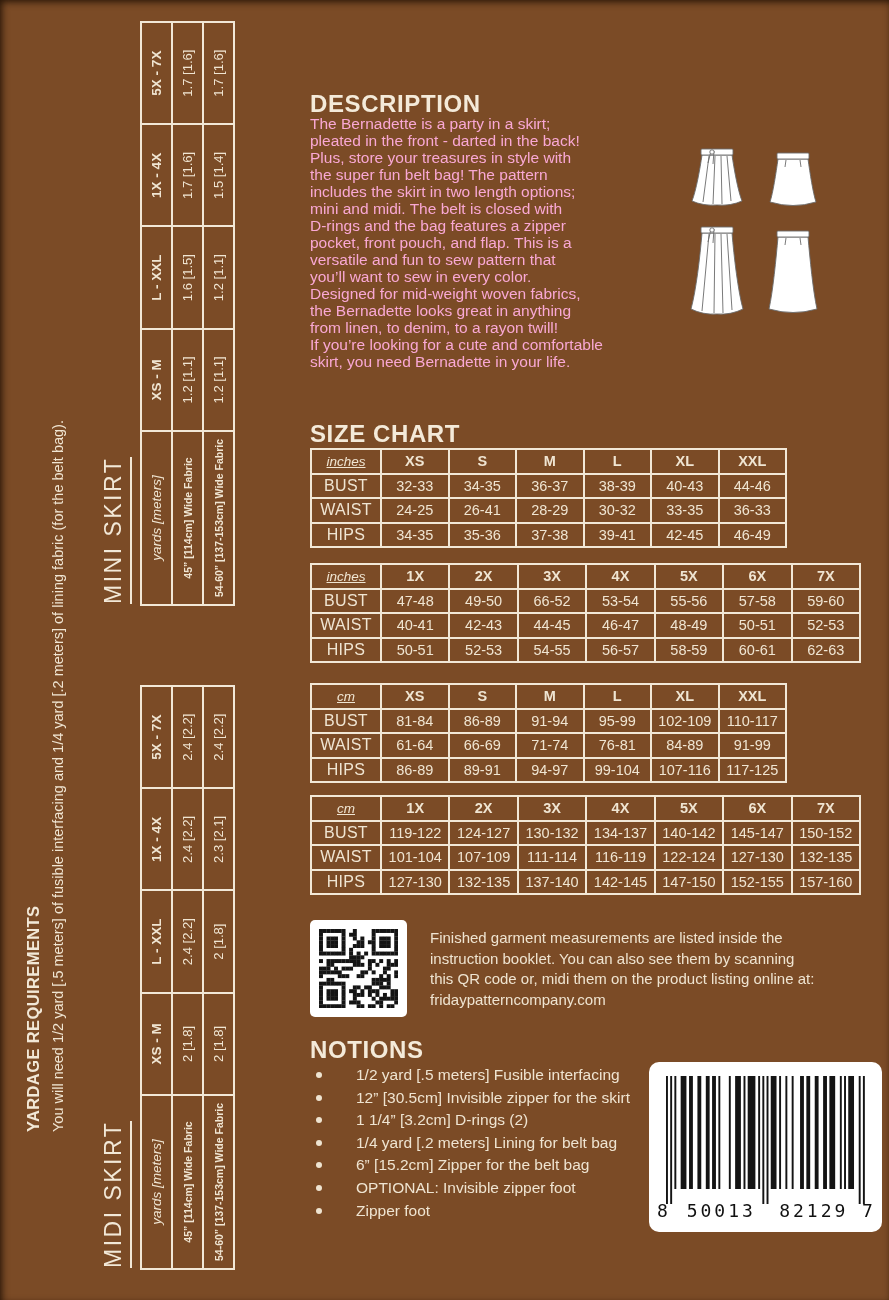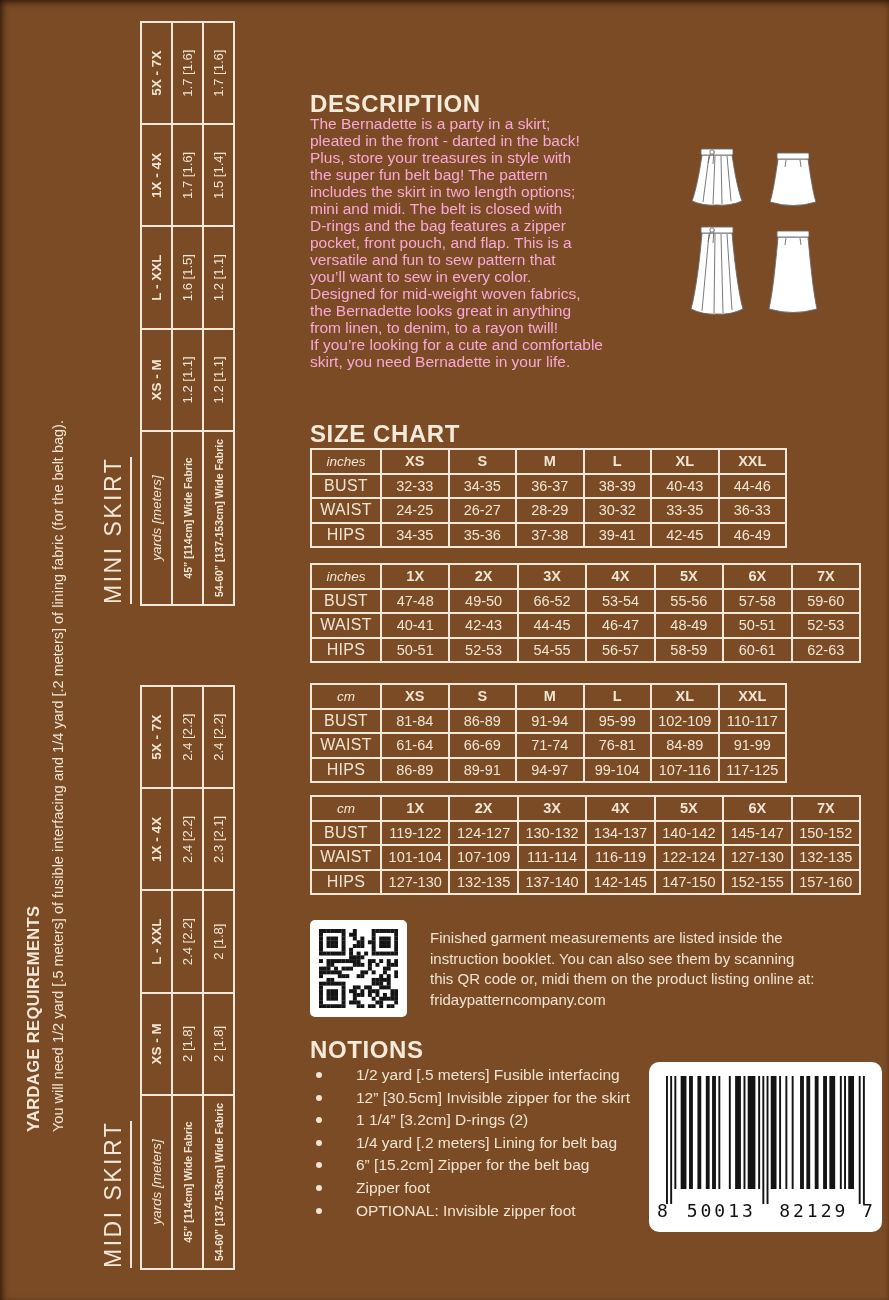--- a/index.html
+++ b/index.html
@@ -25,21 +25,21 @@
                border-bottom:2px solid #f2e8d7;padding-bottom:3px;margin:0 0 8px 2px;color:#f2e8d7;}
 
   
   table{border-collapse:collapse;table-layout:fixed;}
   th,td{border:2.5px solid #f2e8d7;text-align:center;vertical-align:middle;
         color:#f0e5d2;padding:0 2px;font-weight:normal;}
   .sizes{width:477px;}
   .sizes.wide{width:551px;}
   .sizes th,.sizes td{height:22.5px;font-size:14.5px;}
   .sizes thead th{font-weight:bold;font-size:14.5px;}
-  .sizes .corner{font-style:italic;font-weight:normal;font-size:13.5px;width:64px;}
+  .sizes .corner{font-style:italic;font-weight:normal;font-size:13.5px;width:64px;text-decoration:underline;}
   .sizes .rowlabel{font-weight:normal;font-size:16px;letter-spacing:.3px;margin-left:40px;}
   .ytable{width:585px;}
   .ytable th,.ytable td{height:29px;font-size:13px;}
   .ytable thead th{font-weight:bold;font-size:13.5px;}
   .ytable .corner{font-style:italic;font-weight:normal;font-size:13.5px;width:168px;}
   .ytable .rowlabel{font-weight:bold;font-size:10.5px;white-space:nowrap;letter-spacing:0;}
 
   
   .desc-body{white-space:pre-line;font-size:15.5px;line-height:17px;color:#f9a8d4;width:360px;}
   .qr-caption{white-space:pre-line;font-size:15px;line-height:20.6px;color:#efe4d1;width:400px;}
@@ -210,21 +210,21 @@
         <td>32-33</td>
         <td>34-35</td>
         <td>36-37</td>
         <td>38-39</td>
         <td>40-43</td>
         <td>44-46</td>
       </tr>
       <tr>
         <th class="rowlabel">WAIST</th>
         <td>24-25</td>
-        <td>26-27</td>
+        <td>26-41</td>
         <td>28-29</td>
         <td>30-32</td>
         <td>33-35</td>
         <td>36-33</td>
       </tr>
       <tr>
         <th class="rowlabel">HIPS</th>
         <td>34-35</td>
         <td>35-36</td>
         <td>37-38</td>
@@ -605,22 +605,22 @@
 this QR code or, midi them on the product listing online at:
 fridaypatterncompany.com</div>
 
 <div class="abs hdg" style="left:310px;top:1036px;">NOTIONS</div>
 <ul class="abs notions" style="left:310px;top:1064px;">
     <li>1/2 yard [.5 meters] Fusible interfacing</li>
     <li>12” [30.5cm] Invisible zipper for the skirt</li>
     <li>1 1/4” [3.2cm] D-rings (2)</li>
     <li>1/4 yard [.2 meters] Lining for belt bag</li>
     <li>6” [15.2cm] Zipper for the belt bag</li>
+    <li>OPTIONAL: Invisible zipper foot</li>
     <li>Zipper foot</li>
-    <li>OPTIONAL: Invisible zipper foot</li>
   </ul>
 
 <div class="abs bc-box" style="left:649px;top:1062px;">
   <svg id="bc-svg" width="233" height="170" viewBox="0 0 233 170">
       <rect x="17.00" y="14" width="1.93" height="128" fill="#141414"></rect>
       <rect x="21.19" y="14" width="1.93" height="128" fill="#141414"></rect>
       <rect x="25.38" y="14" width="1.93" height="113" fill="#141414"></rect>
       <rect x="31.66" y="14" width="5.78" height="113" fill="#141414"></rect>
       <rect x="40.04" y="14" width="3.85" height="113" fill="#141414"></rect>
       <rect x="48.42" y="14" width="3.85" height="113" fill="#141414"></rect>

